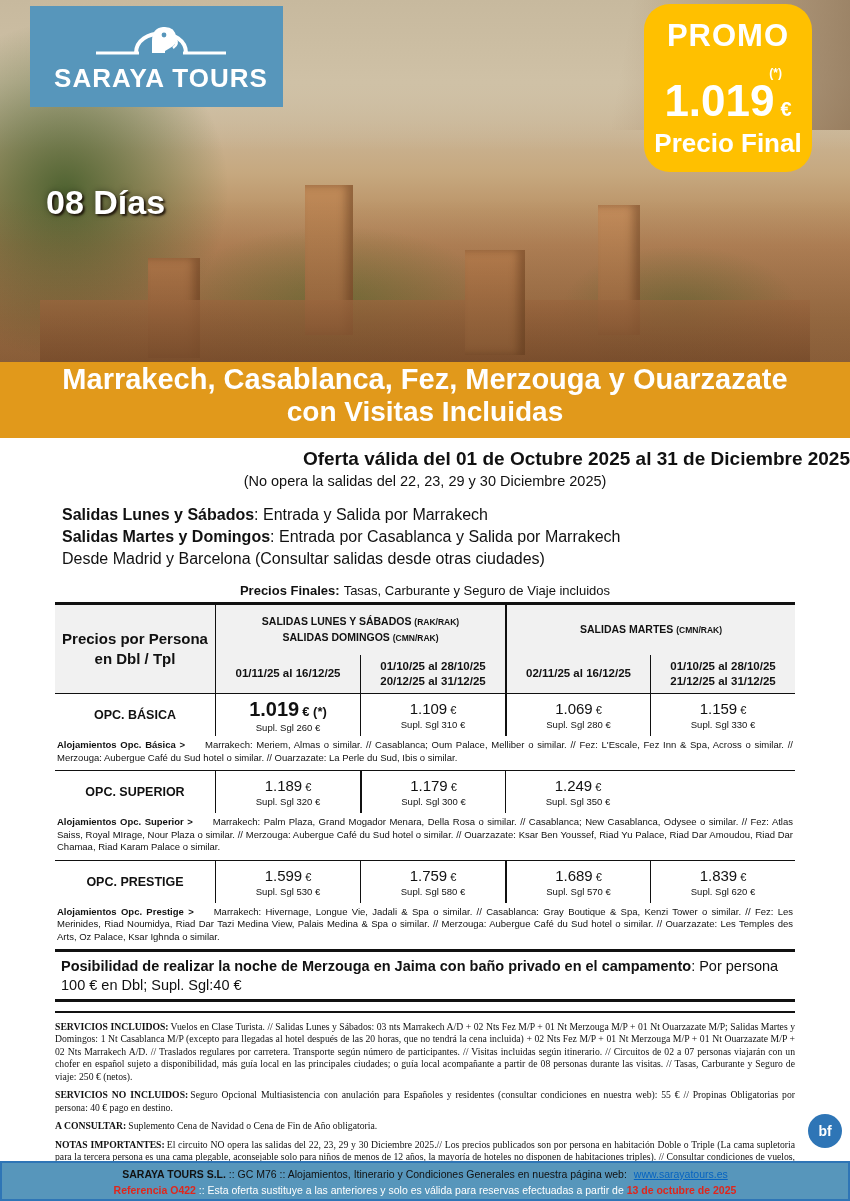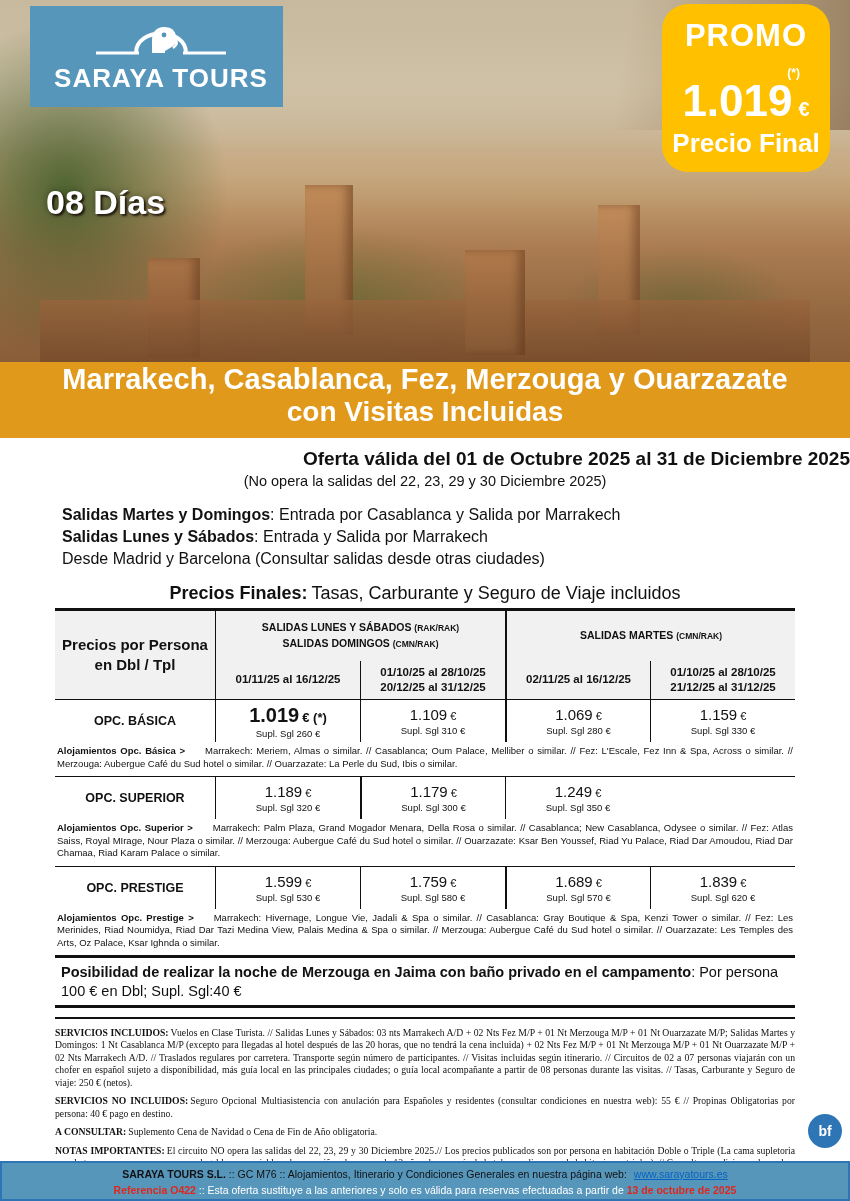--- a/index.html
+++ b/index.html
@@ -28,21 +28,21 @@
     background:linear-gradient(180deg,rgba(165,110,68,.75),rgba(130,84,50,.85));}
   .h-shade{position:absolute;left:0;top:0;right:0;bottom:0;
     background:linear-gradient(180deg,rgba(0,0,0,0) 55%,rgba(80,45,18,.22) 100%);}
 
   
   .logo-box{position:absolute;left:30px;top:6px;width:253px;height:101px;background:#5796BB;
     display:flex;flex-direction:column;align-items:center;justify-content:flex-start;padding-top:5px;box-sizing:border-box;padding-left:9px;}
   .logo-text{color:#fff;font-weight:700;font-size:26px;letter-spacing:1px;line-height:1;margin-top:2px;}
 
   
-  .promo{position:absolute;right:20px;top:4px;width:168px;height:168px;background:#FFC000;border-radius:26px;
+  .promo{position:absolute;right:38px;top:4px;width:168px;height:168px;background:#FFC000;border-radius:26px;
     color:#fff;text-align:center;box-sizing:border-box;padding-top:16px;}
   .promo-label{font-size:31px;font-weight:700;letter-spacing:1px;line-height:1;}
   .promo-ast{font-size:12px;font-weight:700;text-align:right;padding-right:30px;margin-top:16px;line-height:1;}
   .promo-price{font-size:44px;font-weight:700;line-height:1;margin-top:0;}
   .promo-price .eur{font-size:20px;margin-left:6px;}
   .promo-sub{font-size:26px;font-weight:700;line-height:1.1;margin-top:6px;}
 
   
   .hero-days{position:absolute;left:46px;top:183px;font-size:34px;font-weight:700;color:#fff;
     text-shadow:2px 2px 2px rgba(30,20,10,.9),0 0 6px rgba(0,0,0,.4);letter-spacing:0;}
@@ -54,21 +54,21 @@
     text-align:center;box-sizing:border-box;}
   .banner-l1{font-size:29px;font-weight:700;line-height:1.18;}
   .banner-l2{font-size:28px;font-weight:700;line-height:1.15;}
 
   
   .content{position:absolute;top:438px;left:0;width:850px;}
   .validity{margin:10px 0 0;text-align:right;font-size:19px;font-weight:700;}
   .exception{margin:3px 0 0;text-align:center;font-size:14.5px;}
   .departures{margin:15px 0 0 62px;font-size:16px;line-height:1.38;}
   .departures p{margin:0;}
-  .tbl-title{margin:13px 0 4px;text-align:center;font-size:18px;}
+  .tbl-title{margin:13px 0 4px;text-align:center;font-size:13px;}
   .tbl-title b{margin-right:4px;}
 
   .tbl{width:740px;margin:0 auto;border-top:3px solid #111;}
   .hdr{display:grid;grid-template-columns:160px 145px 145px 145px 145px;grid-template-rows:50px 38px;
     background:#f1f1f1;border-bottom:1px solid #111;}
   .cell{display:flex;flex-direction:column;align-items:center;justify-content:center;text-align:center;box-sizing:border-box;}
   .person{grid-row:1/3;grid-column:1;font-weight:700;font-size:15px;line-height:1.35;}
   .g1{grid-row:1;grid-column:2/4;}
   .g2{grid-row:1;grid-column:4/6;}
   .ghead{font-weight:700;font-size:10.5px;line-height:1.5;}
@@ -152,22 +152,22 @@
   <div class="banner">
     <div class="banner-l1">Marrakech, Casablanca, Fez, Merzouga y Ouarzazate</div>
     <div class="banner-l2">con Visitas Incluidas</div>
   </div>
 
   <div class="content">
     <p class="validity">Oferta válida del 01 de Octubre 2025 al 31 de Diciembre 2025</p>
     <p class="exception">(No opera la salidas del 22, 23, 29 y 30 Diciembre 2025)</p>
 
     <div class="departures">
+      <p><b>Salidas Lunes y Sábados</b><span>: Entrada y Salida por Marrakech</span></p>
       <p><b>Salidas Martes y Domingos</b><span>: Entrada por Casablanca y Salida por Marrakech</span></p>
-      <p><b>Salidas Lunes y Sábados</b><span>: Entrada y Salida por Marrakech</span></p>
       <p><b></b><span>Desde Madrid y Barcelona (Consultar salidas desde otras ciudades)</span></p>
     </div>
 
     <p class="tbl-title"><b>Precios Finales:</b><span>Tasas, Carburante y Seguro de Viaje incluidos</span></p>
 
     <div class="tbl">
       <div class="hdr">
         <div class="cell person">
           <span>Precios por Persona</span>
           <span>en Dbl / Tpl</span>

